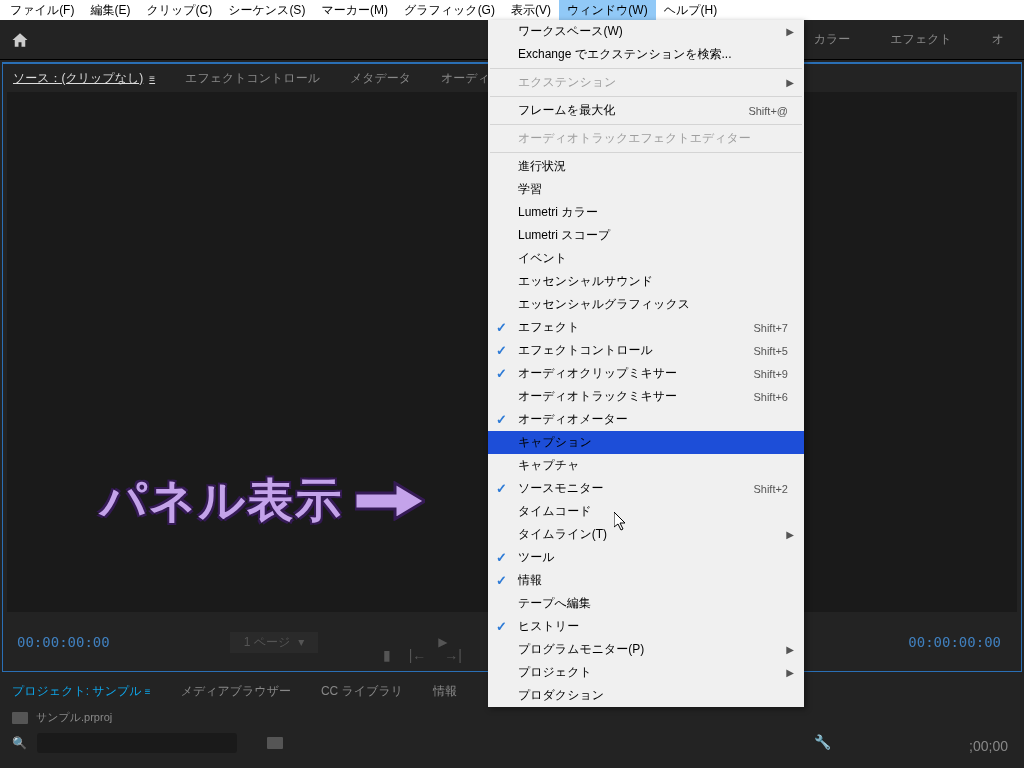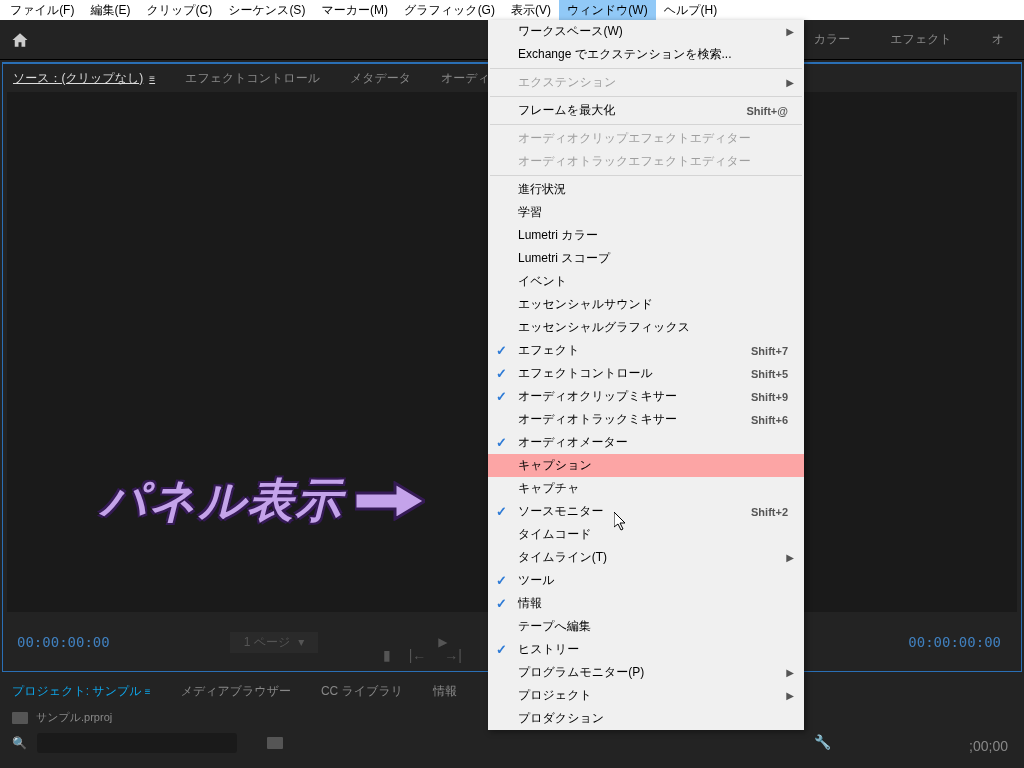--- a/index.html
+++ b/index.html
@@ -193,21 +193,21 @@
   .dd-item {
     padding: 4px 10px 4px 30px;
     display: flex;
     justify-content: space-between;
     align-items: center;
     height: 23px;
     position: relative;
   }
   .dd-item.disabled { color: #9e9e9e; }
   .dd-item.highlighted {
-    background: #fca5a5;
+    background: #1d4ed8;
     align-items: center;
   }
   .dd-sep {
     height: 1px;
     background: #d4d4d4;
     margin: 2px 2px;
   }
   .dd-check {
     position: absolute;
     left: 8px;
@@ -216,33 +216,31 @@
     font-weight: bold;
   }
   .dd-arrow {
     color: #555;
     font-size: 10px;
   }
   .dd-shortcut {
     color: #555;
     font-size: 11px;
     padding-right: 6px;
-    font-weight: bold;
   }
 
   
   .annotation {
     position: absolute;
     top: 470px;
     left: 100px;
     display: flex;
     align-items: center;
     gap: 12px;
     z-index: 200;
-    font-style: italic;
   }
   .annotation-text {
     font-size: 46px;
     font-weight: 900;
     color: #c4a3ea;
     text-shadow: 2px 2px 0 #351a55, -2px -2px 0 #351a55, 2px -2px 0 #351a55, -2px 2px 0 #351a55;
     font-family: "Yu Gothic", sans-serif;
     letter-spacing: 2px;
   }
   .annotation-arrow {
@@ -357,23 +355,20 @@
       <span>エクステンション</span>
       <span class="dd-arrow">▶</span>
     </div>
     <div class="dd-sep"></div>
     <div class="dd-item">
       <span>フレームを最大化</span>
       <span class="dd-shortcut">Shift+@</span>
     </div>
     <div class="dd-sep"></div>
     <div class="dd-item disabled">
-      <span>オーディオクリップエフェクトエディター</span>
-    </div>
-    <div class="dd-item disabled">
       <span>オーディオトラックエフェクトエディター</span>
     </div>
     <div class="dd-sep"></div>
     <div class="dd-item">
       <span>進行状況</span>
     </div>
     <div class="dd-item">
       <span>学習</span>
     </div>
     <div class="dd-item">

